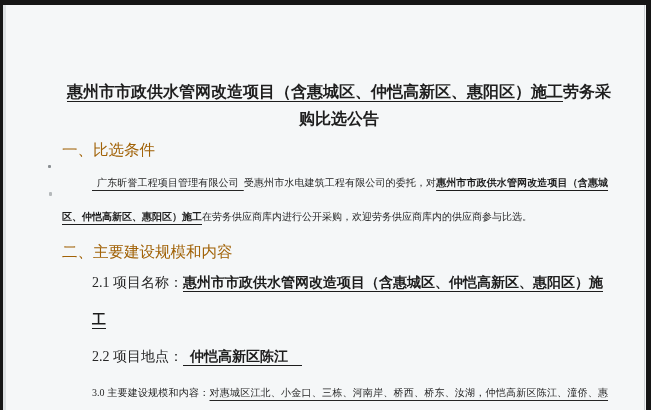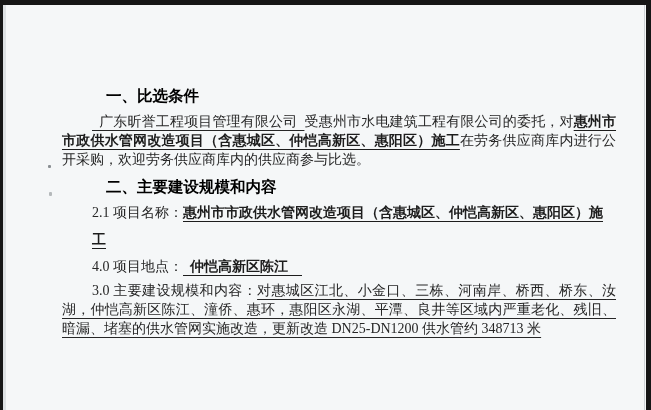--- a/index.html
+++ b/index.html
@@ -27,38 +27,37 @@
   }
   .doc-title {
     text-align: center;
     font-weight: 700;
     font-size: 16px;
     line-height: 27px;
     color: #1e1e1e;
   }
   .h1 {
     font-family: "Liberation Sans", "DejaVu Sans", sans-serif;
-    font-weight: 700;
+    font-weight: 400;
     font-size: 15.5px;
     line-height: 24px;
     margin-top: 6px;
-    color: #000000;
-    margin-left: 44px;
+    color: #a16207;
   }
   .para {
-    margin: 4px 0 0 0;
-    font-size: 14px;
-    line-height: 19px;
+    margin: 4px 8px 0 0;
+    font-size: 10px;
+    line-height: 34px;
     text-align: justify;
   }
   .indent { text-indent: 30px; }
   .item {
     padding-left: 30px;
     font-size: 14px;
-    line-height: 27px;
+    line-height: 37px;
   }
   .u {
     text-decoration: underline;
     text-underline-offset: 3.5px;
     text-decoration-thickness: 1px;
   }
   .b { font-weight: 700; color: #1d1d1d; }
   .speck { position: absolute; background: #8a8f93; border-radius: 1px; z-index: 3; }
   .speck-1 { left: 48px; top: 165px; width: 3px; height: 3px; }
   .speck-2 { left: 49px; top: 192px; width: 3px; height: 4px; opacity: .6; }
@@ -70,27 +69,28 @@
   <div class="edge-top"></div>
   <div class="edge-left"></div>
   <div class="edge-left-shade"></div>
   <div class="edge-right"></div>
   <div class="edge-right-line"></div>
   <div class="speck speck-1"></div>
   <div class="speck speck-2"></div>
 
   <div class="content">
 
+    <div class="doc-title"><span class="u">惠州市市政供水管网改造项目（含惠城区、仲恺高新区、惠阳区）施工</span><span>劳务采购比选公告</span></div>
 
     <div class="h1">一、比选条件</div>
 
     <p class="para indent"><span class="u"> 广东昕誉工程项目管理有限公司 </span><span>受惠州市水电建筑工程有限公司的委托，对</span><span class="u b">惠州市市政供水管网改造项目（含惠城区、仲恺高新区、惠阳区）施工</span><span>在劳务供应商库内进行公开采购，欢迎劳务供应商库内的供应商参与比选。</span></p>
 
     <div class="h1">二、主要建设规模和内容</div>
 
     <div class="item"><span>2.1 项目名称：</span><span class="u b">惠州市市政供水管网改造项目（含惠城区、仲恺高新区、惠阳区）施工</span></div>
 
-    <div class="item"><span>4.0 项目地点：</span><span class="u b"> 仲恺高新区陈江  </span></div>
+    <div class="item"><span>2.2 项目地点：</span><span class="u b"> 仲恺高新区陈江  </span></div>
 
     <p class="para indent" style="margin-top:1px"><span>3.0 主要建设规模和内容：</span><span class="u">对惠城区江北、小金口、三栋、河南岸、桥西、桥东、汝湖，仲恺高新区陈江、潼侨、惠环，惠阳区永湖、平潭、良井等区域内严重老化、残旧、暗漏、堵塞的供水管网实施改造，更新改造 DN25-DN1200 供水管约 348713 米</span></p>
 
   </div>
 </div>
 
 </body></html>

